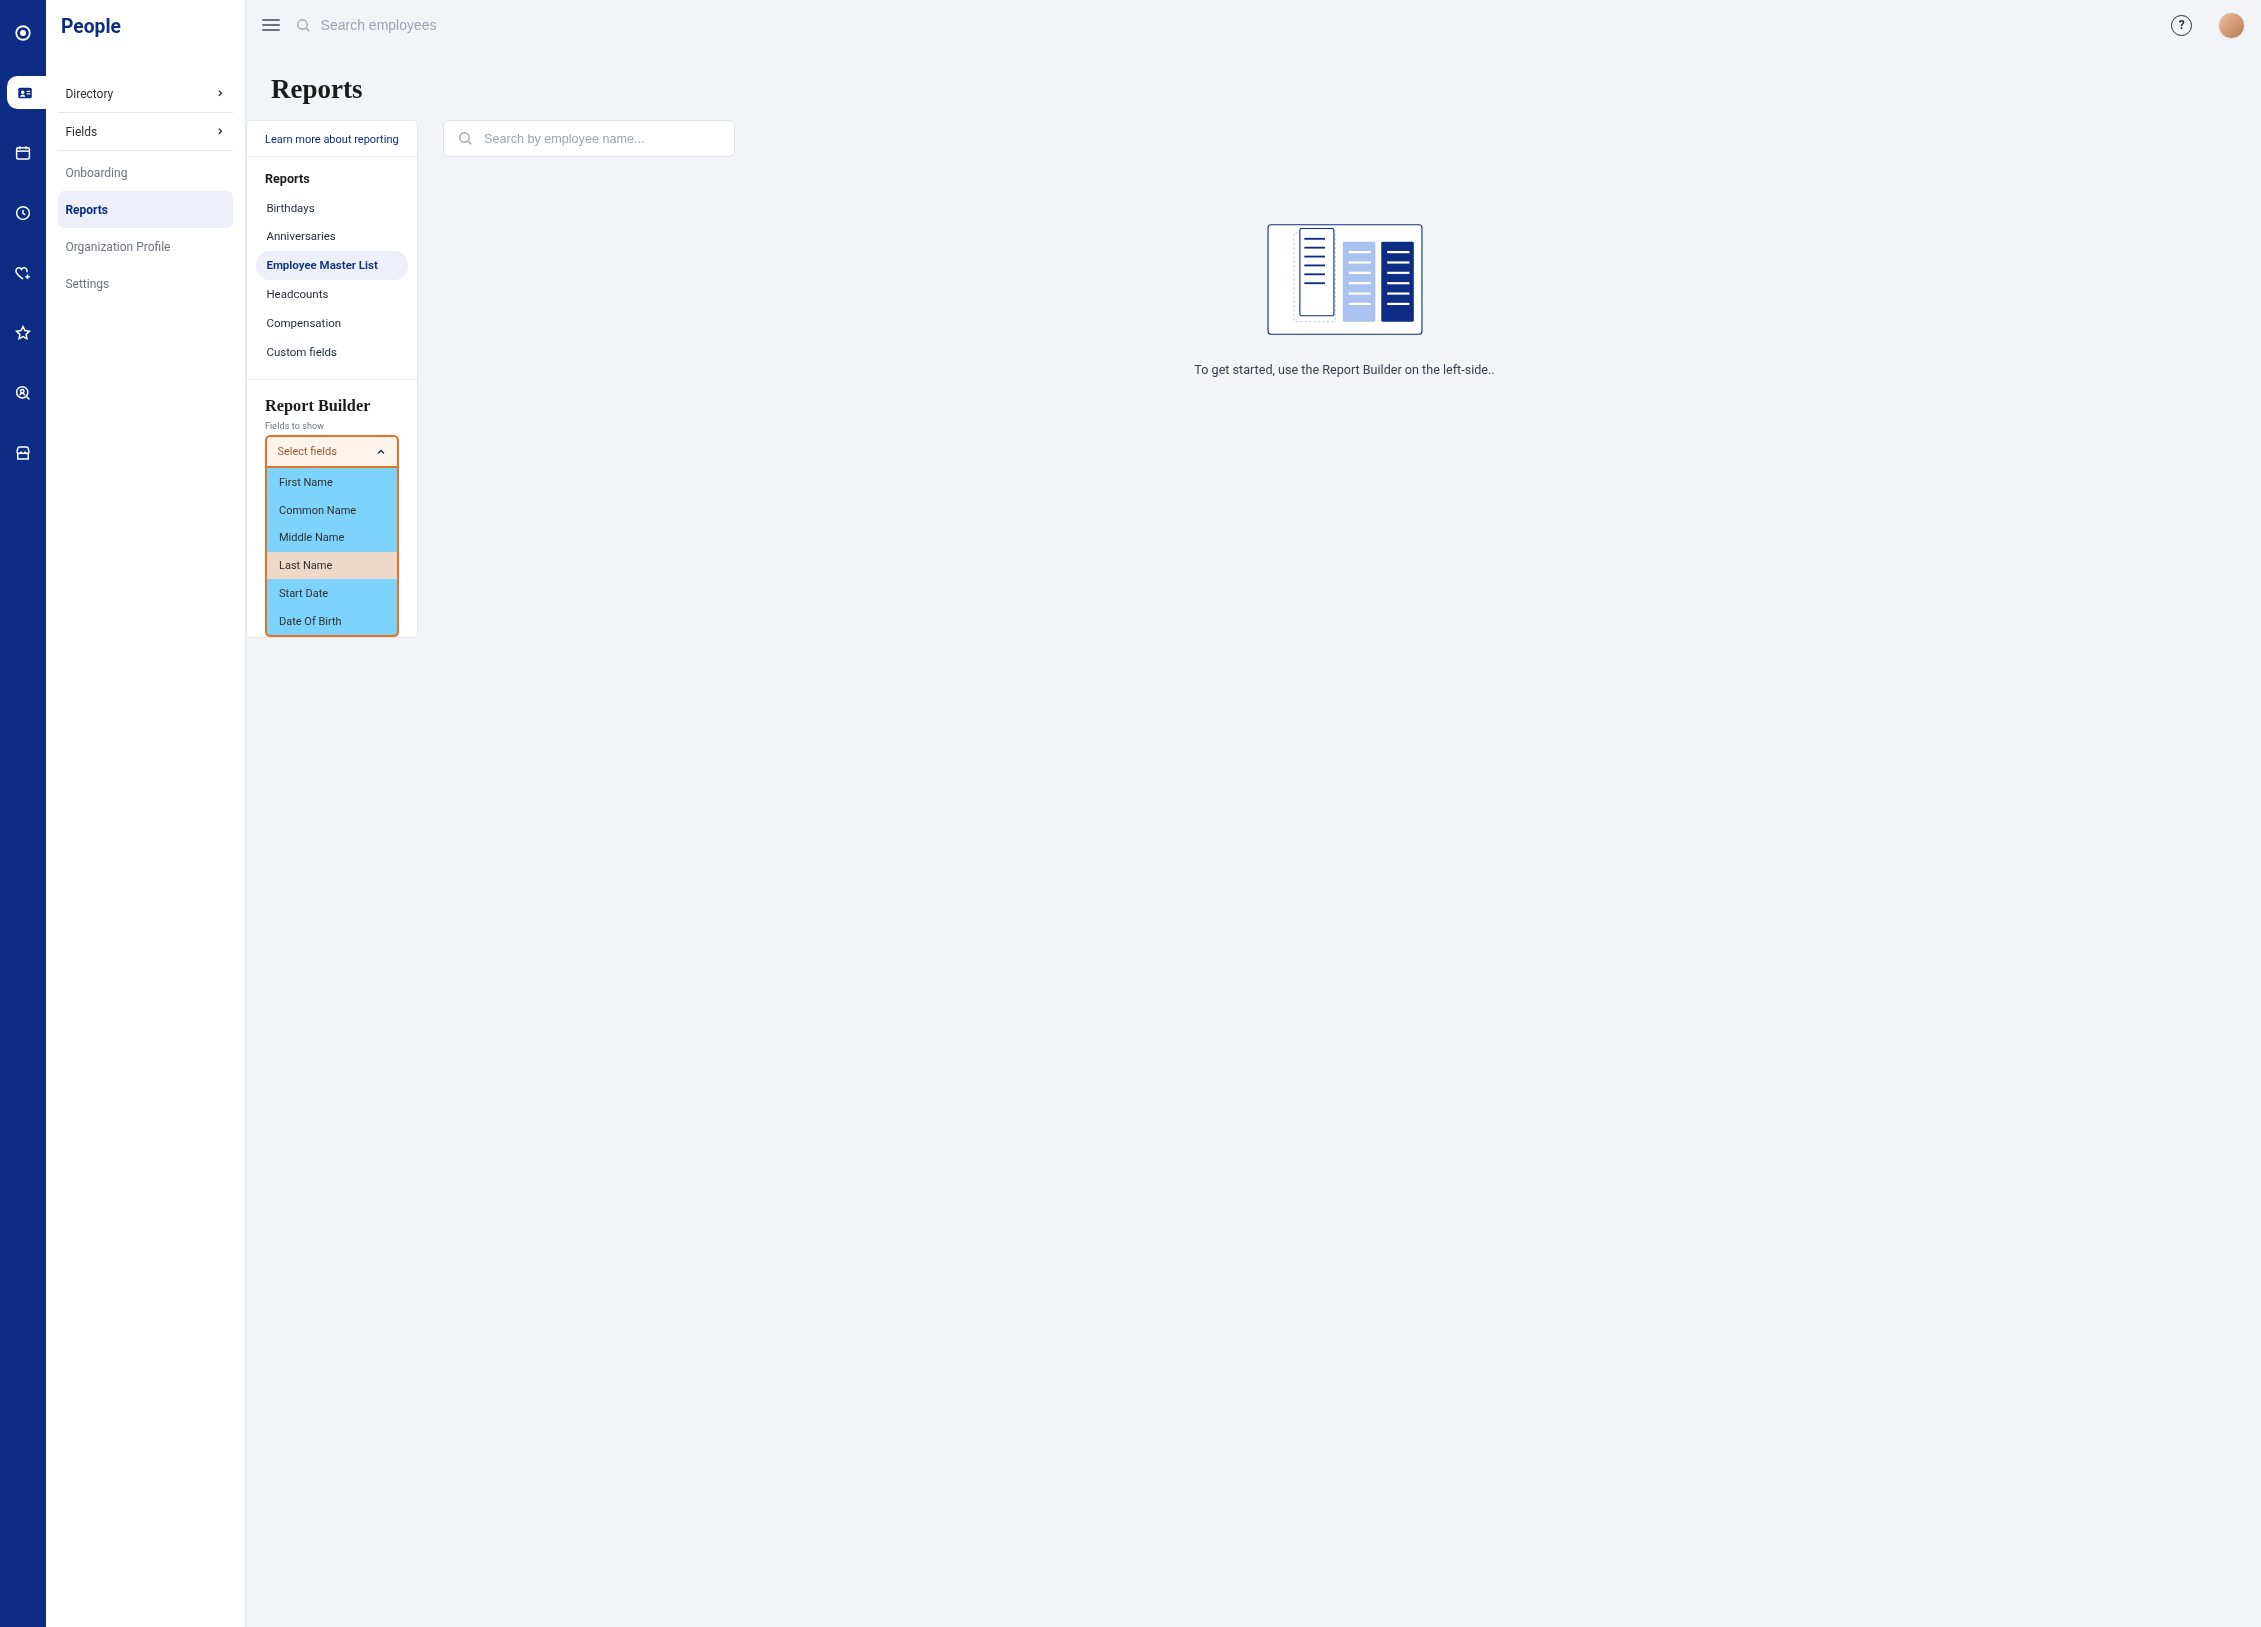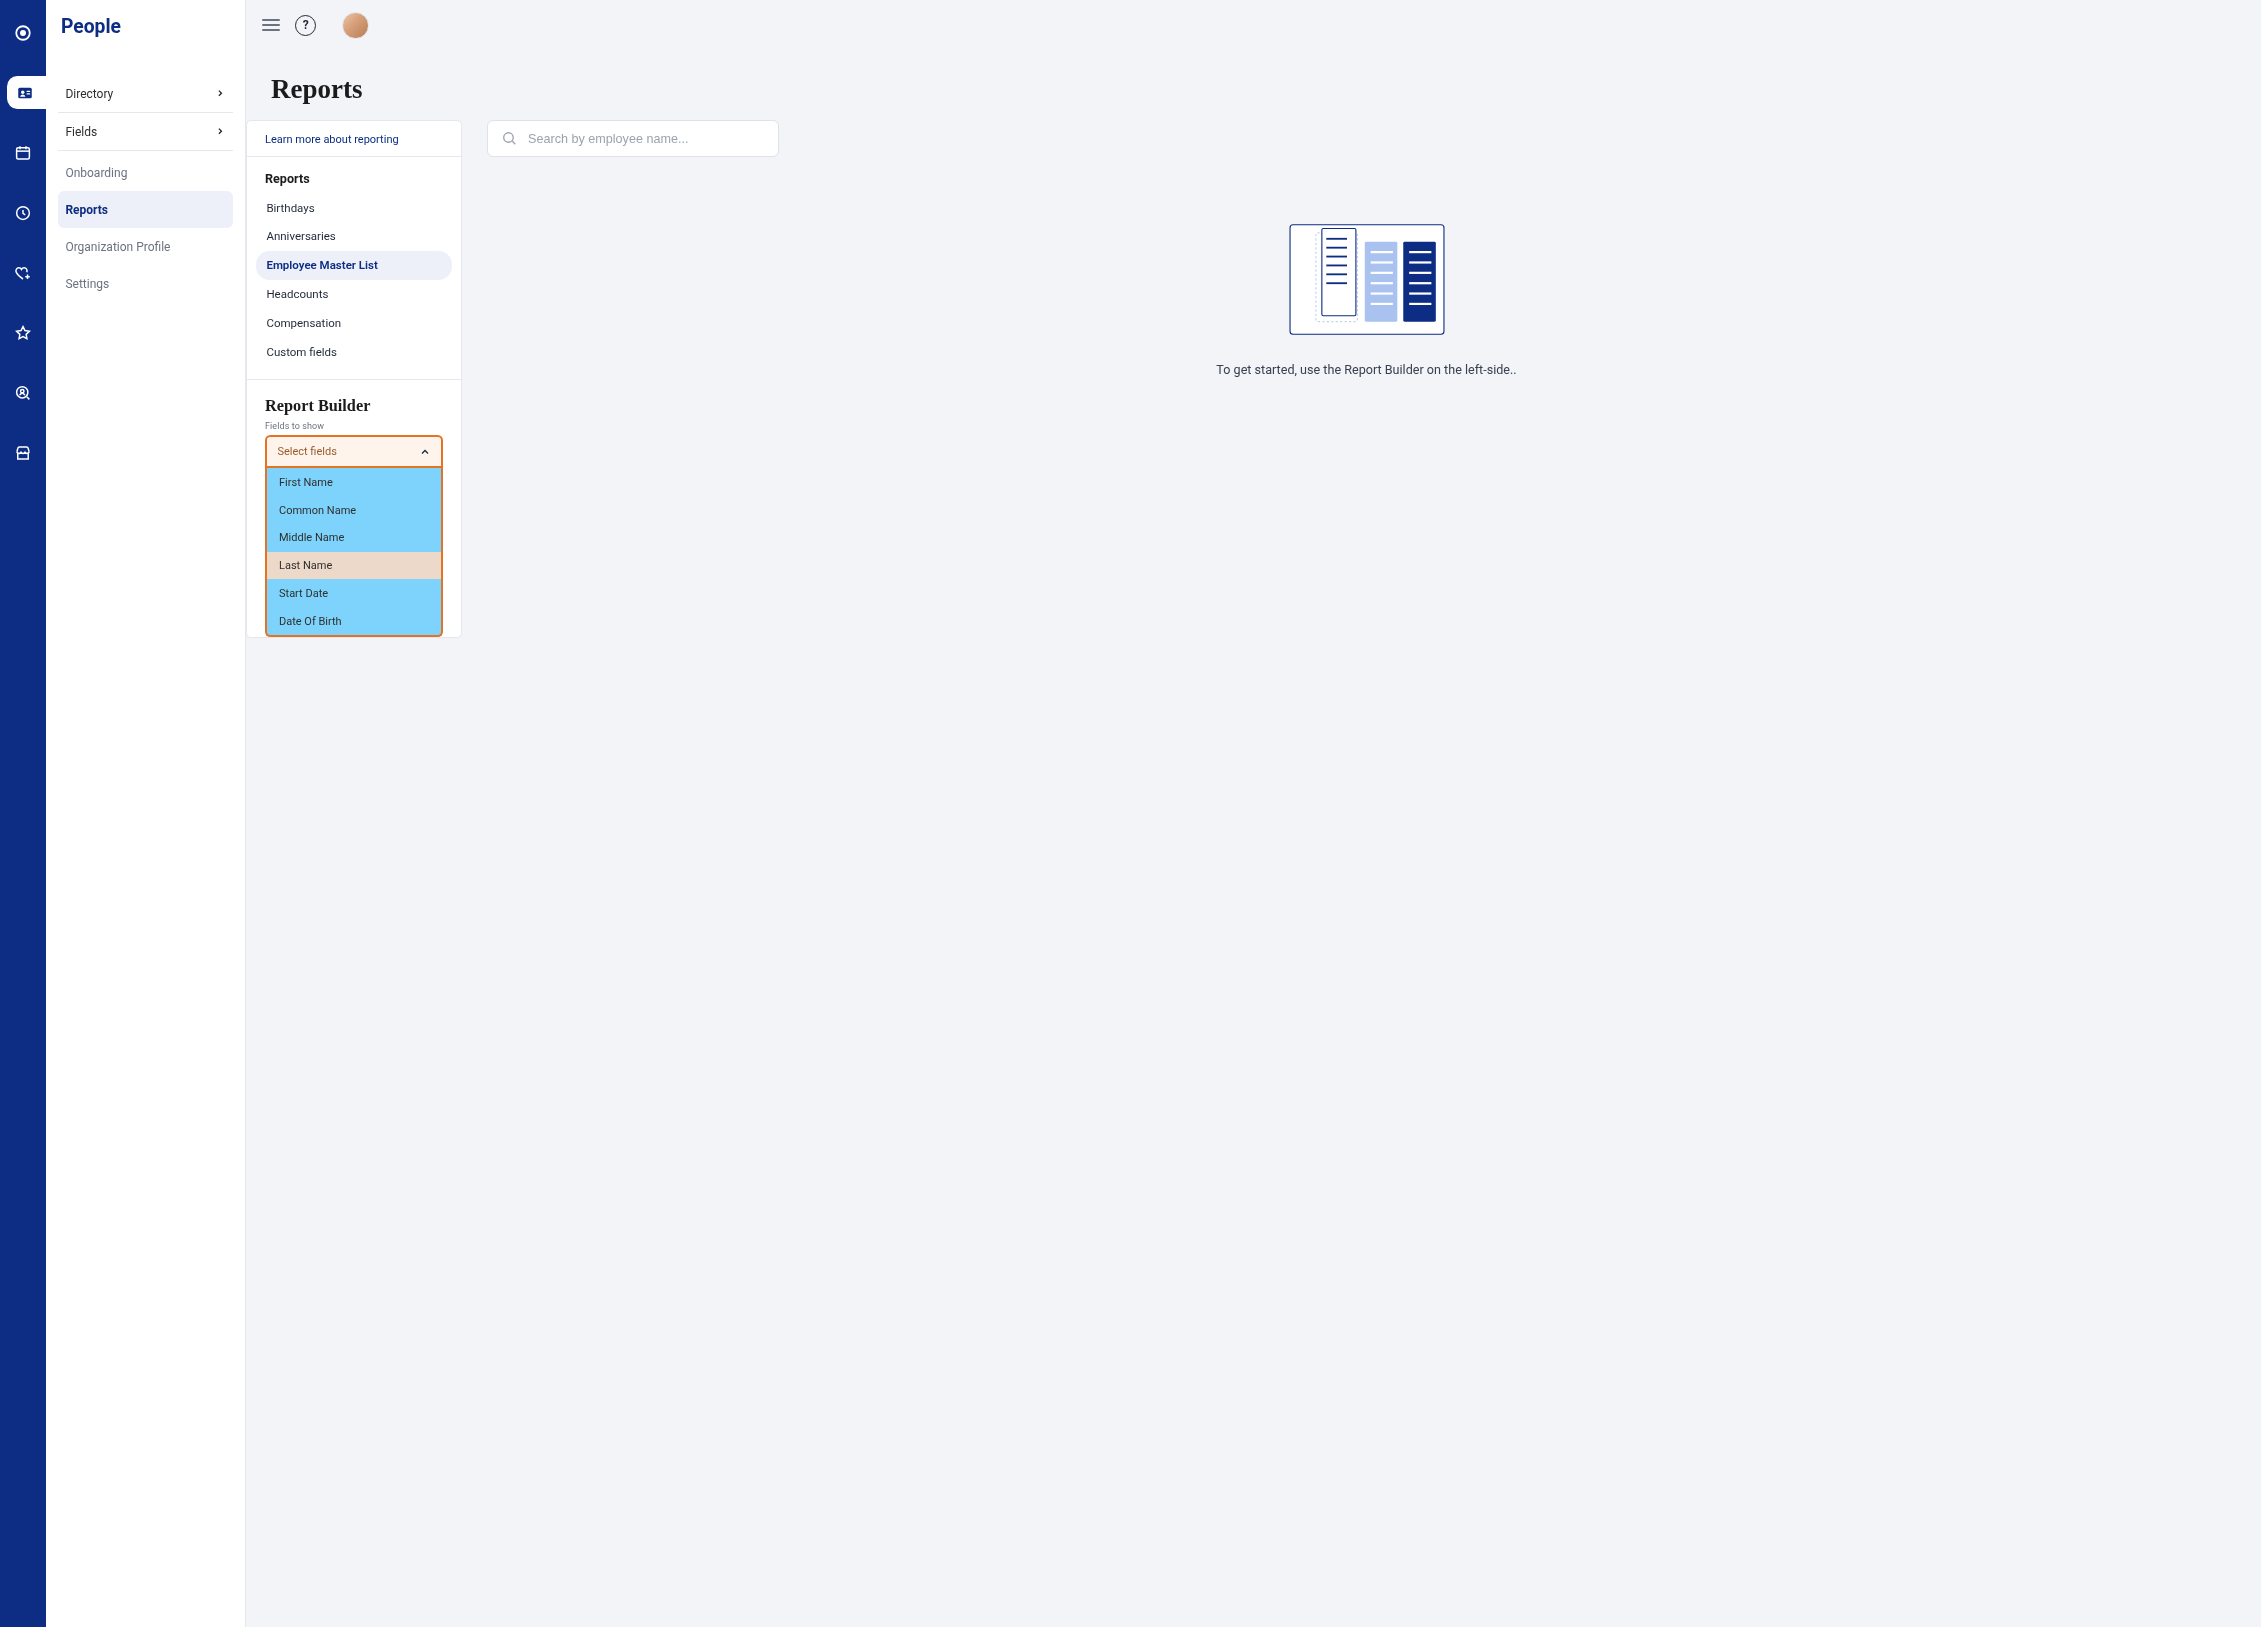--- a/index.html
+++ b/index.html
@@ -153,21 +153,21 @@
 
     .panel-row {
       display: flex;
       gap: 25px;
       padding: 0 15px 30px 0;
       align-items: flex-start;
     }
 
     
     .reports-panel {
-      width: 216px;
+      width: 172px;
       background: #ffffff;
       border: 0.7px solid #e5e6ee;
       border-radius: 4.5px;
       flex-shrink: 0;
       position: relative;
     }
     .rp-link {
       color: #0c2d83;
       font-size: 11px;
       padding: 12px 18px 10.4px;
@@ -384,20 +384,27 @@
     </div>
   </aside>
 
   <main class="main">
     <div class="topbar">
       <div class="burger">
           <span></span>
           <span></span>
           <span></span>
         </div>
+      <div class="top-search">
+        <svg width="16.3" height="16.3" viewBox="0 0 24 24" fill="none" stroke="currentColor" stroke-width="2">
+            <circle cx="11" cy="11" r="7"></circle>
+            <path d="M21 21l-4.3-4.3"></path>
+          </svg>
+        <input type="text" placeholder="Search employees" style="">
+      </div>
       <div class="help-btn">?</div>
       <div class="avatar"></div>
     </div>
 
     <div class="content">
       <h1 class="page-title">Reports</h1>
 
       <div class="panel-row">
 
         <div class="reports-panel-wrap" style="position:relative">

